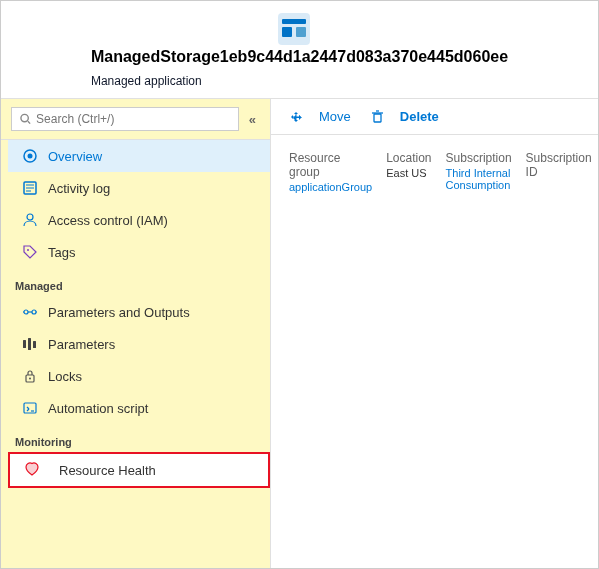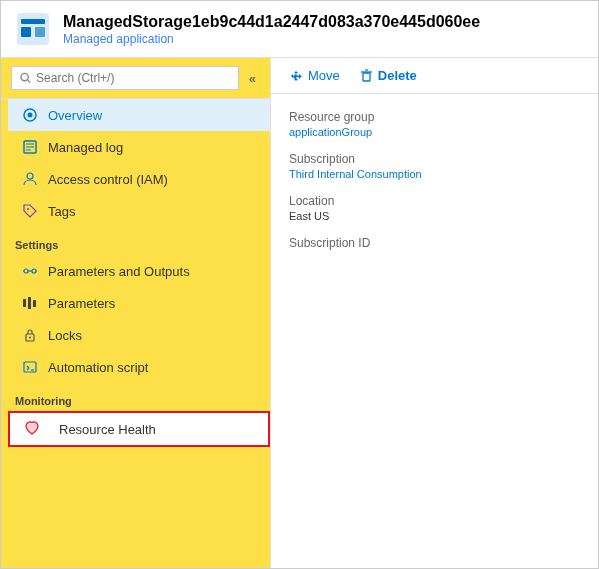--- a/index.html
+++ b/index.html
@@ -16,50 +16,52 @@
     }
 
     
     .header {
       display: flex;
       align-items: center;
       padding: 10px 14px;
       border-bottom: 1px solid #e0e0e0;
       background: #fff;
       min-height: 56px;
+      flex-direction: column;
     }
     .header-icon {
       width: 36px;
       height: 36px;
       margin-right: 12px;
       flex-shrink: 0;
     }
     .header-text .title {
       font-size: 16px;
       font-weight: 600;
       color: #000;
       line-height: 1.2;
     }
     .header-text .subtitle {
       font-size: 12px;
-      color: #3b82f6;
+      color: #0f172a;
+      margin-top: 8px;
     }
 
     
     .main {
       display: flex;
       flex: 1;
       overflow: hidden;
     }
 
     
     .sidebar {
       width: 270px;
       border-right: 1px solid #e0e0e0;
-      background: #fde047;
+      background: #fef9c3;
       display: flex;
       flex-direction: column;
       overflow-y: auto;
       flex-shrink: 0;
     }
 
     .search-bar {
       display: flex;
       align-items: center;
       padding: 8px 10px;
@@ -138,33 +140,33 @@
     .toolbar {
       display: flex;
       align-items: center;
       padding: 10px 18px;
       border-bottom: 1px solid #e0e0e0;
       gap: 20px;
     }
     .toolbar-btn {
       display: flex;
       align-items: center;
-      gap: 5px;
+      gap: 16px;
       color: #0078d4;
       cursor: pointer;
       font-size: 13px;
       background: none;
       border: none;
       padding: 0;
     }
 
     .info-section {
       padding: 16px 18px;
       display: flex;
-      flex-direction: column;
+      flex-direction: row;
       gap: 14px;
     }
     .info-row label {
       display: block;
       font-size: 12px;
       color: #666;
       margin-bottom: 2px;
     }
     .info-row .value {
       font-size: 11px;
@@ -221,21 +223,21 @@
       </div>
       <div class="nav-item">
         <span class="nav-icon">
           <svg width="16" height="16" viewBox="0 0 16 16">
             <rect x="2" y="2" width="12" height="12" rx="1" stroke="#0078d4" stroke-width="1.5" fill="none"></rect>
             <line x1="4" y1="5" x2="12" y2="5" stroke="#0078d4" stroke-width="1"></line>
             <line x1="4" y1="8" x2="12" y2="8" stroke="#0078d4" stroke-width="1"></line>
             <line x1="4" y1="11" x2="9" y2="11" stroke="#0078d4" stroke-width="1"></line>
           </svg>
         </span>
-        <span>Managed log</span>
+        <span>Activity log</span>
       </div>
       <div class="nav-item">
         <span class="nav-icon">
           <svg width="16" height="16" viewBox="0 0 16 16">
             <circle cx="8" cy="5" r="3" stroke="#0078d4" stroke-width="1.2" fill="none"></circle>
             <path d="M2 14c0-3 2.7-5 6-5s6 2 6 5" stroke="#0078d4" stroke-width="1.2" fill="none"></path>
           </svg>
         </span>
         <span>Access control (IAM)</span>
       </div>
@@ -244,21 +246,21 @@
           <svg width="16" height="16" viewBox="0 0 16 16">
             <path d="M2 2h6l6 6-6 6-6-6V2z" stroke="#7b3fbf" stroke-width="1.2" fill="none"></path>
             <circle cx="6" cy="6" r="1" fill="#7b3fbf"></circle>
           </svg>
         </span>
         <span>Tags</span>
       </div>
     </div>
 
     <div>
-      <div class="section-label">Settings</div>
+      <div class="section-label">Managed</div>
       <div class="nav-item">
         <span class="nav-icon">
           <svg width="16" height="16" viewBox="0 0 16 16">
             <circle cx="4" cy="8" r="2" stroke="#0078d4" stroke-width="1.2" fill="none"></circle>
             <circle cx="12" cy="8" r="2" stroke="#0078d4" stroke-width="1.2" fill="none"></circle>
             <line x1="6" y1="8" x2="10" y2="8" stroke="#0078d4" stroke-width="1.2"></line>
             <line x1="1" y1="8" x2="2" y2="8" stroke="#0078d4" stroke-width="1.2"></line>
             <line x1="14" y1="8" x2="15" y2="8" stroke="#0078d4" stroke-width="1.2"></line>
           </svg>
         </span>
@@ -330,26 +332,26 @@
         <span>Delete</span>
       </button>
     </div>
 
     <div class="info-section">
       <div class="info-row">
         <label>Resource group</label>
         <div class="value link">applicationGroup</div>
       </div>
       <div class="info-row">
+        <label>Location</label>
+        <div class="value">East US</div>
+      </div>
+      <div class="info-row">
         <label>Subscription</label>
         <div class="value link">Third Internal Consumption</div>
-      </div>
-      <div class="info-row">
-        <label>Location</label>
-        <div class="value">East US</div>
       </div>
       <div class="info-row">
         <label>Subscription ID</label>
         <div class="value"></div>
       </div>
     </div>
 
   </div>
 
 </div>

